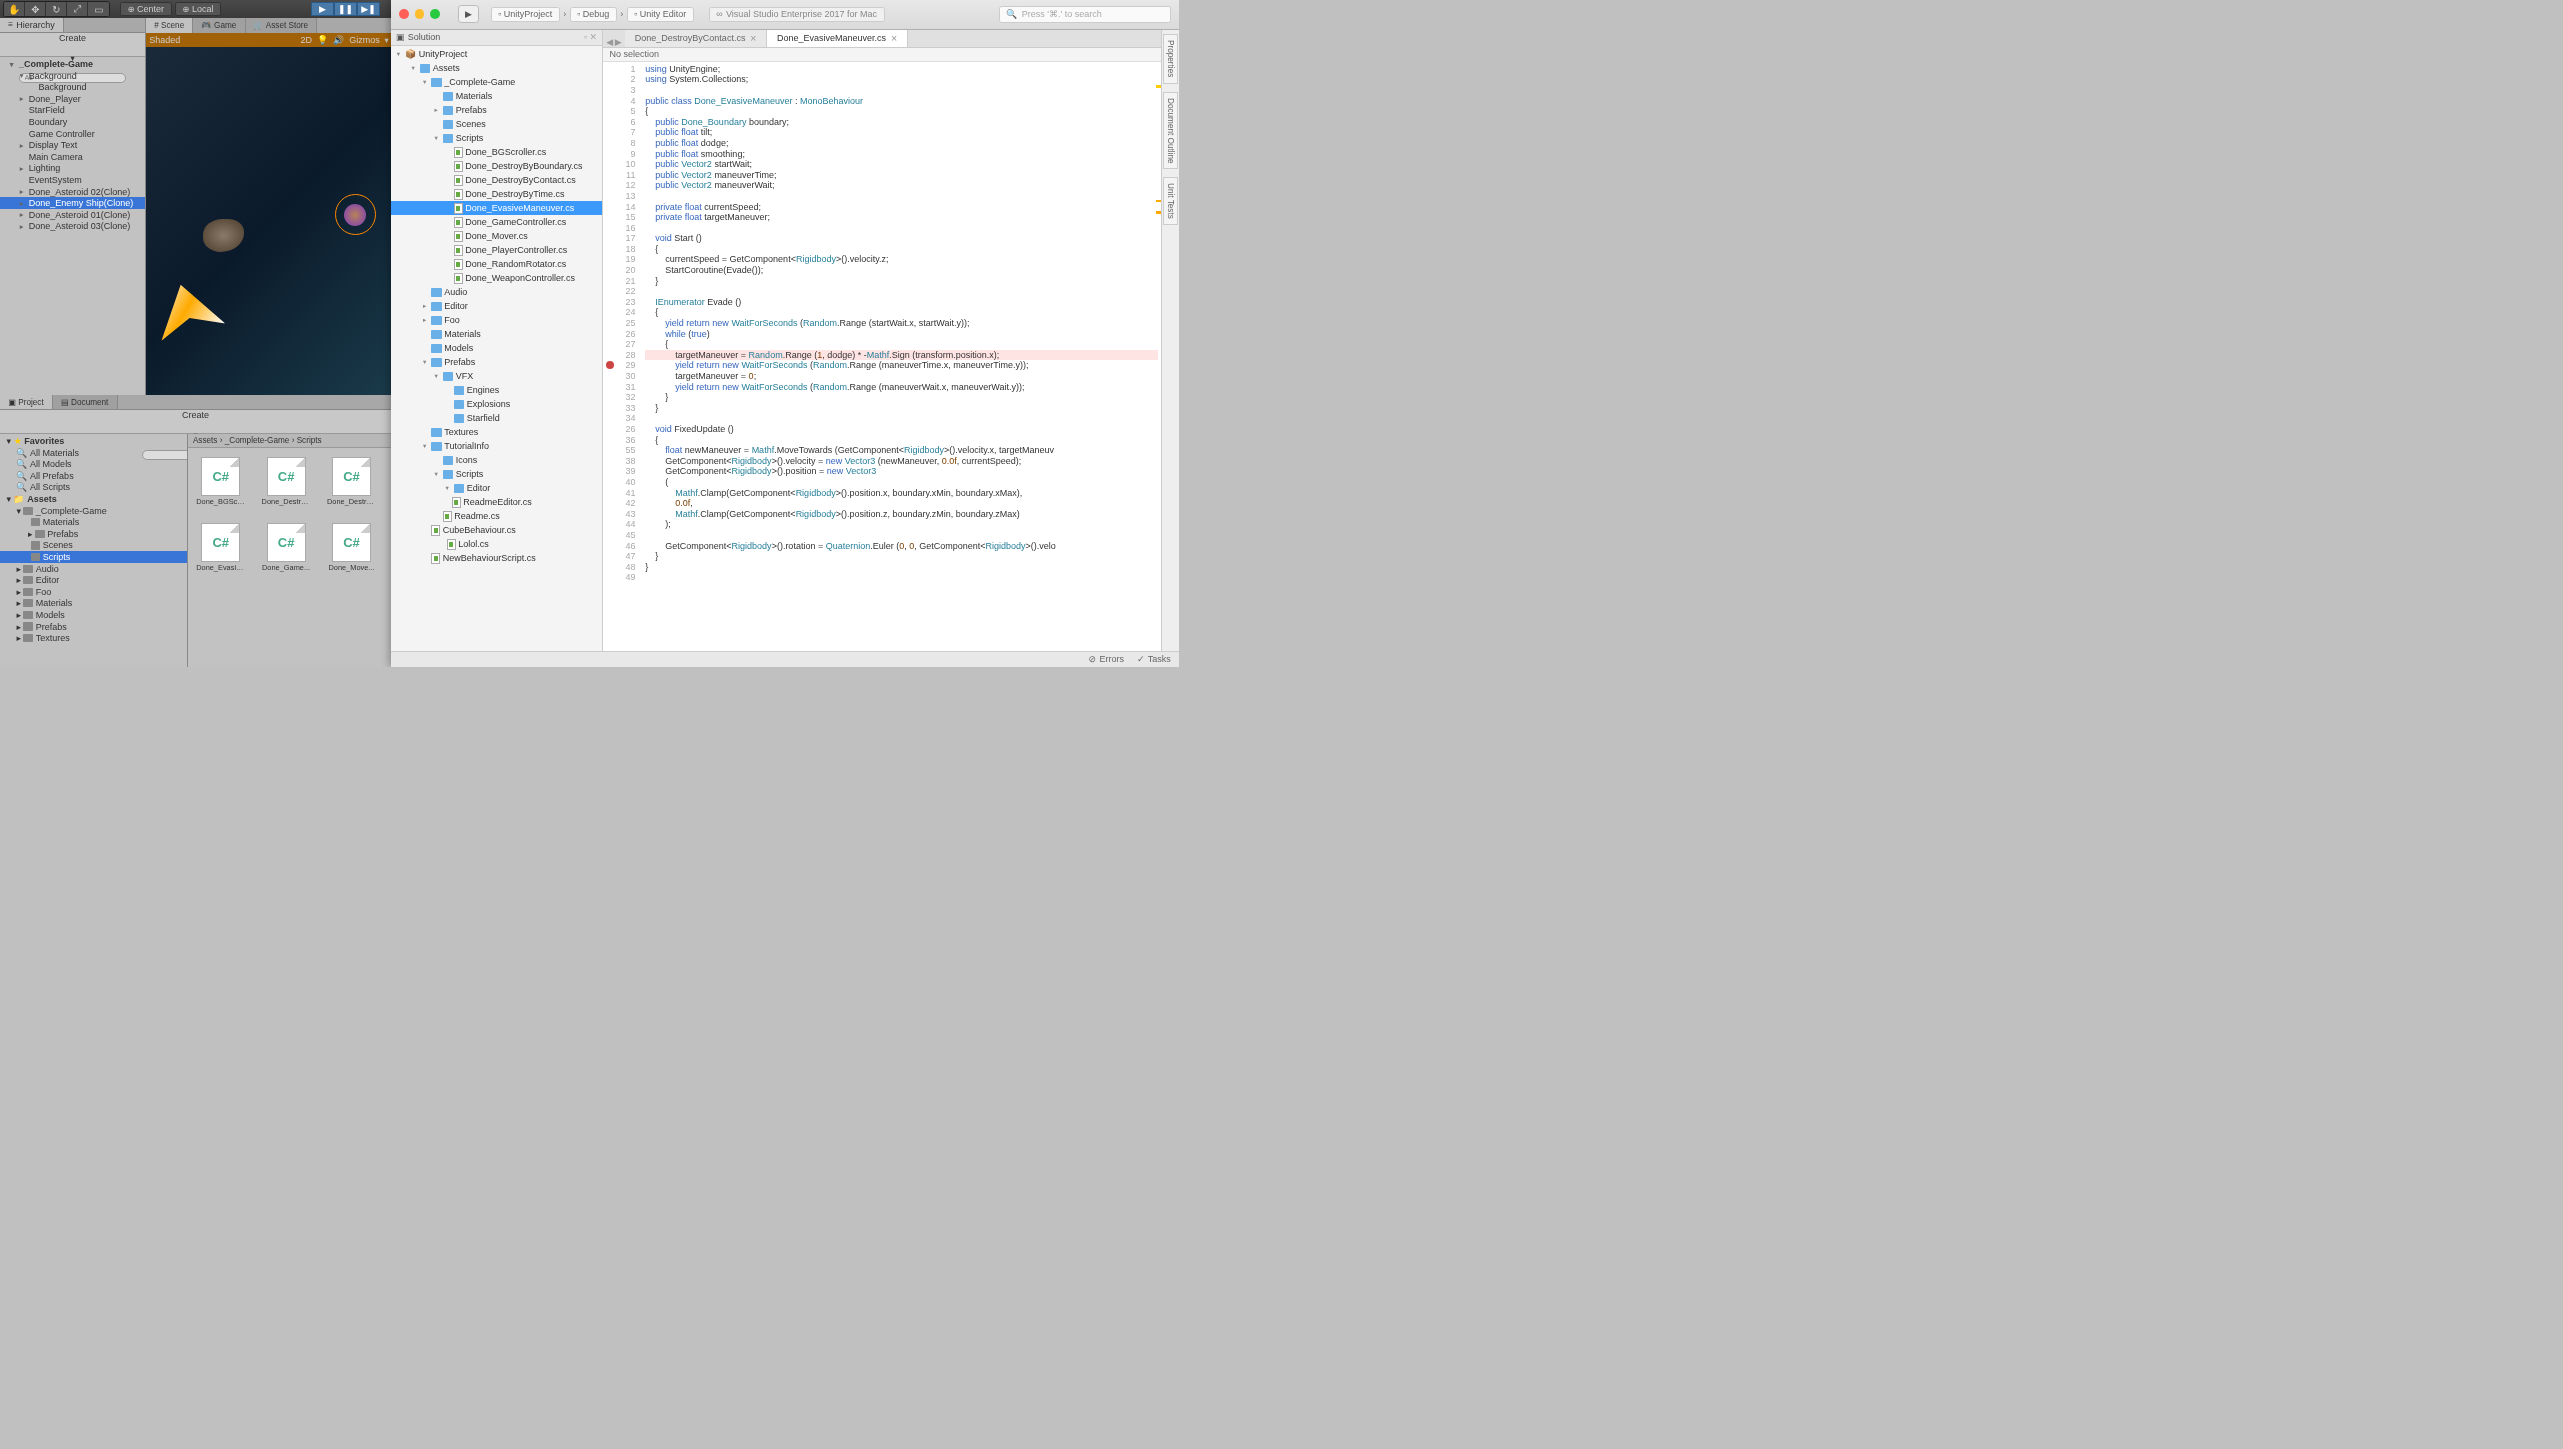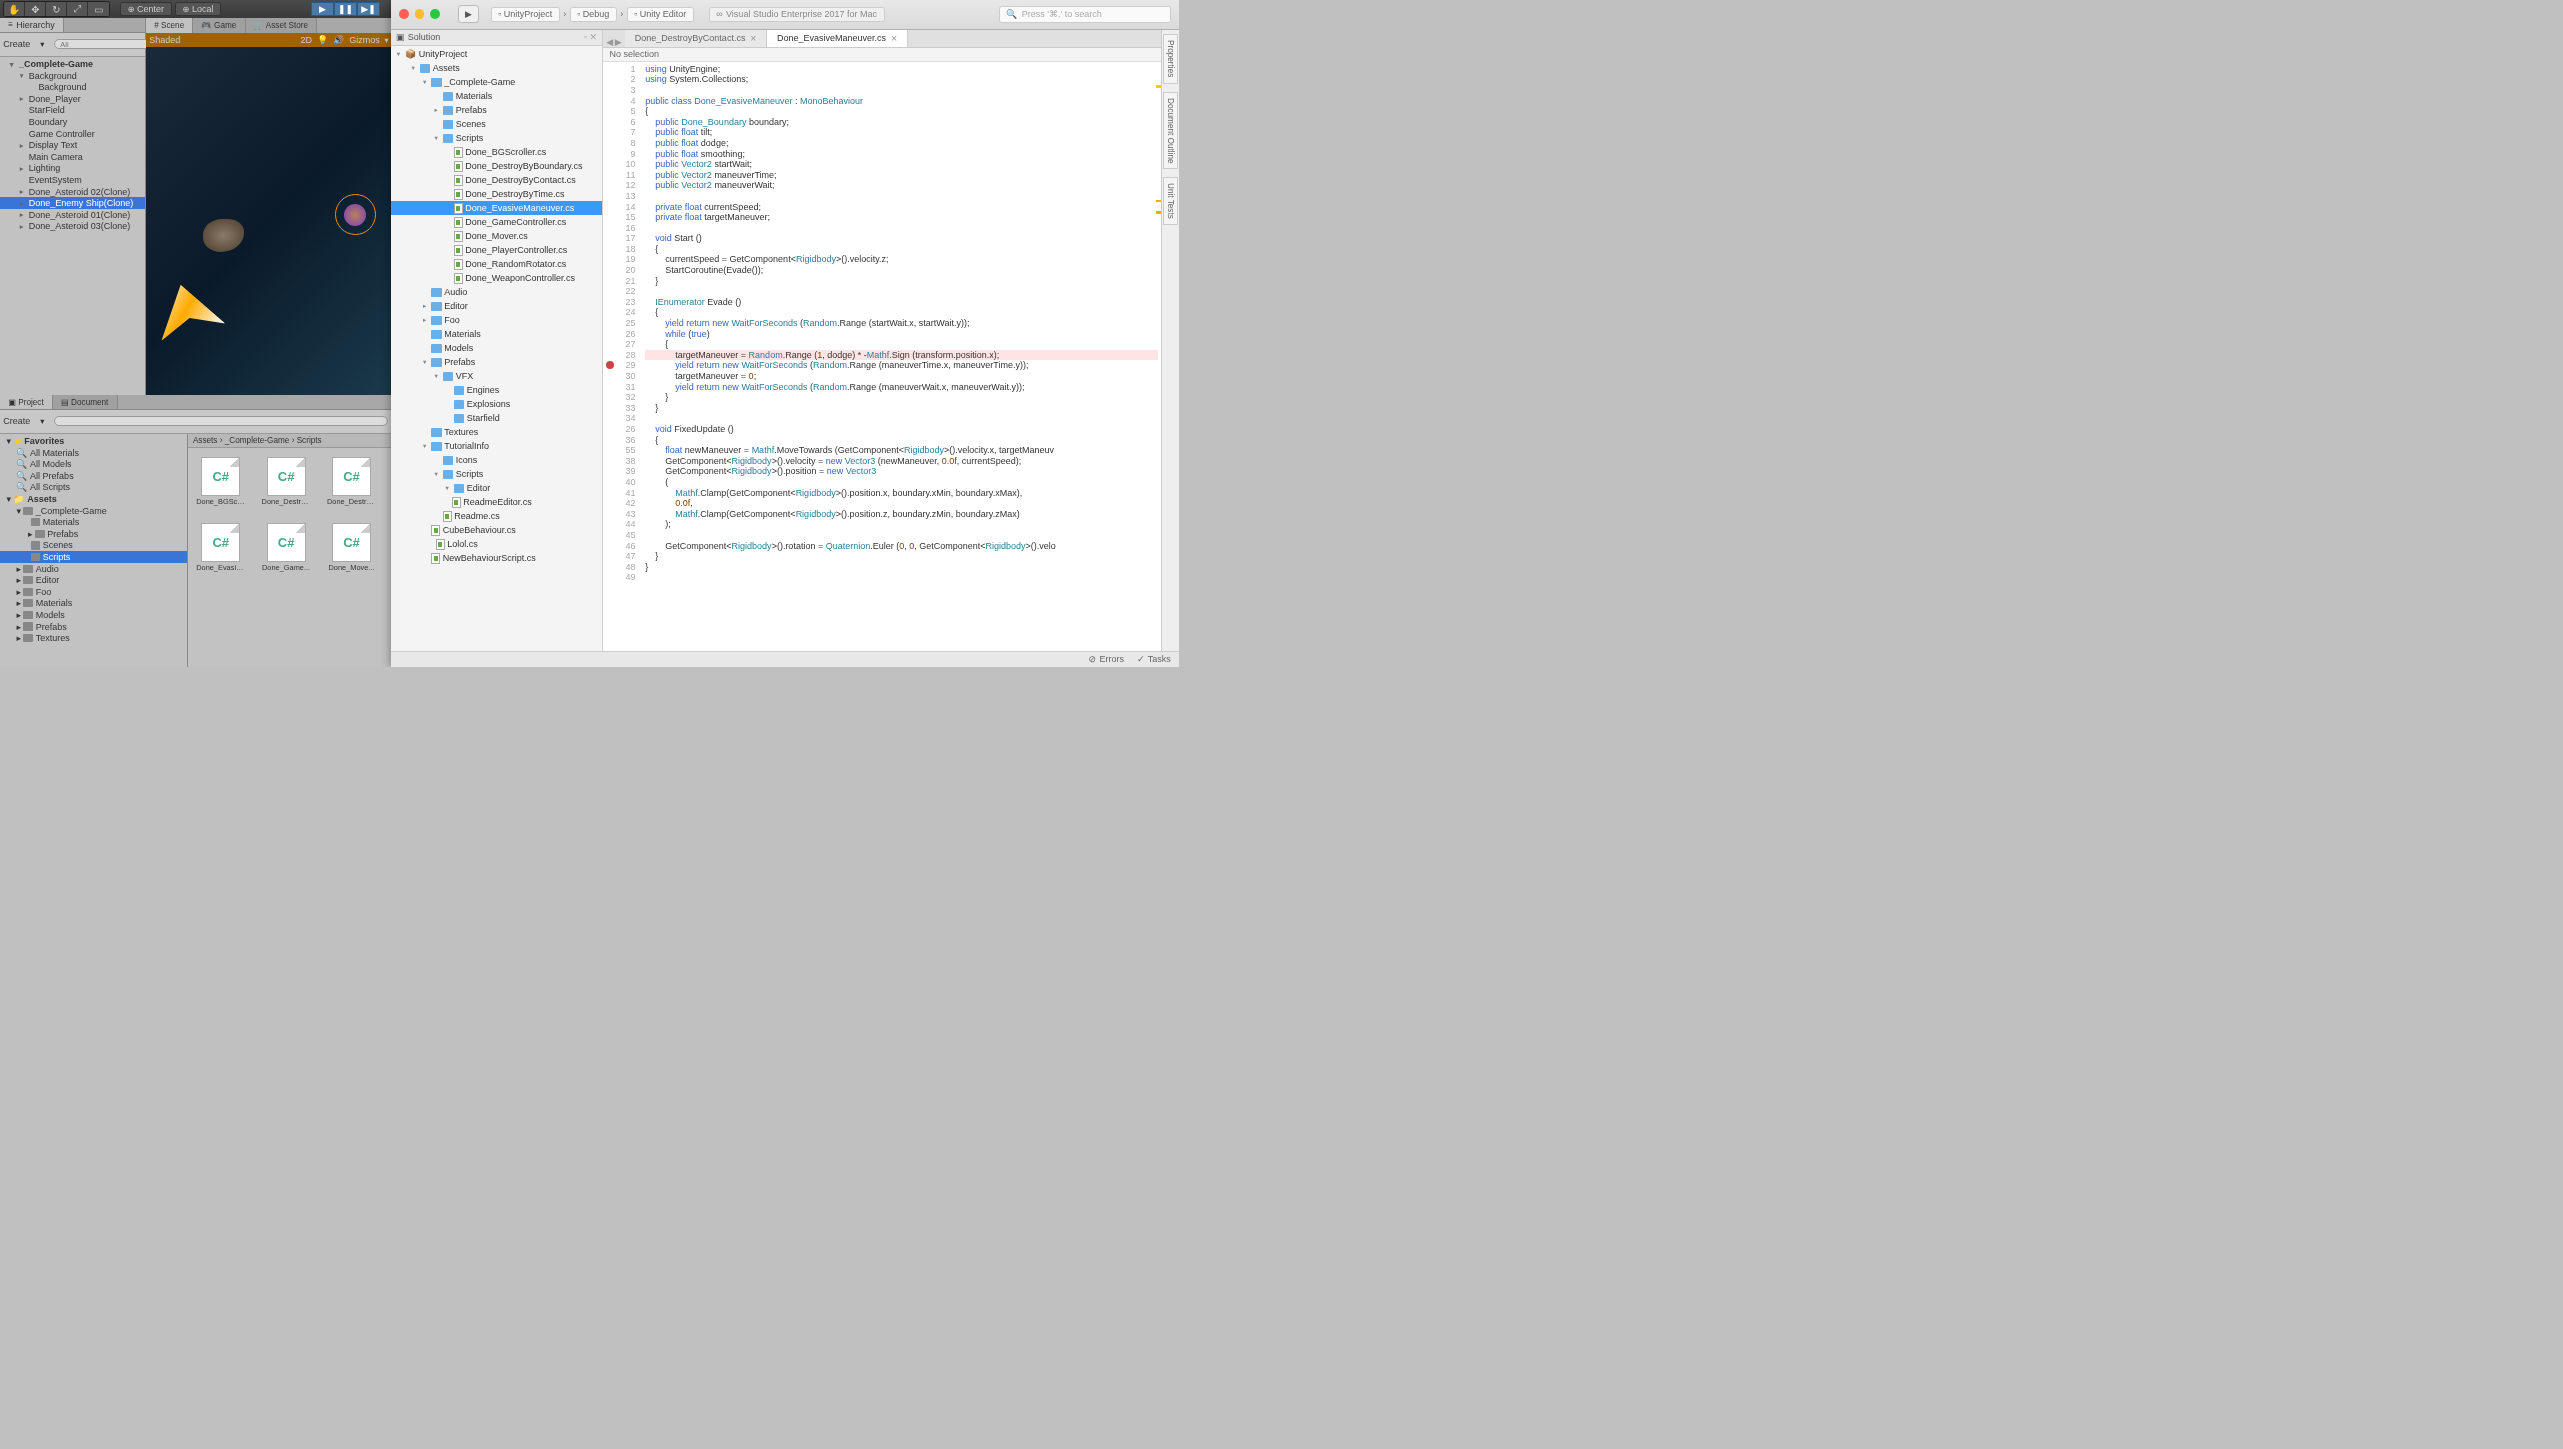--- a/index.html
+++ b/index.html
@@ -12,21 +12,21 @@
 .unity-toolbar .tool-btn:last-child{border-right:none;}
 .unity-toolbar .center-btns{margin:0 8.2px;display:flex;gap:3.3px;}
 .unity-toolbar .pill{background:#555;border:0.8px solid #333;border-radius:2.5px;padding:0.8px 6.6px;color:#ccc;font-size:8.2px;display:flex;align-items:center;gap:2.5px;}
 .unity-toolbar .play-group{margin-left:auto;position:absolute;left:311px;display:flex;}
 .unity-toolbar .play-btn{width:23px;height:14.7px;background:#4a7aa8;border:0.8px solid #2a5a88;color:#fff;display:flex;align-items:center;justify-content:center;}
 
 .unity-hierarchy{position:absolute;top:18px;left:0;width:146px;height:377px;background:#c2c2c2;border-right:0.8px solid #888;}
 .panel-tab-bar{height:14.7px;background:#a8a8a8;display:flex;border-bottom:0.8px solid #888;}
 .panel-tab{padding:1.6px 8.2px;background:#c2c2c2;border-right:0.8px solid #888;font-size:8.2px;color:#333;display:flex;align-items:center;gap:3.3px;}
 .panel-tab.inactive{background:#a0a0a0;}
-.hierarchy-create{height:24px;background:#c8c8c8;display:flex;align-items:center;padding:0 3.3px;font-size:8.2px;color:#333;gap:10px;border-bottom:0.8px solid #999;}
+.hierarchy-create{height:24px;background:#c8c8c8;display:flex;align-items:center;padding:0 3.3px;font-size:8.2px;color:#333;gap:10px;border-bottom:0.8px solid #999;flex-direction:column;}
 .search-mini{flex:1;background:#ddd;border:0.8px solid #999;border-radius:6.6px;height:10.6px;padding:0 4.9px;font-size:7.4px;}
 .hierarchy-list{padding:1.6px 0;}
 .h-item{padding:0.8px 3.3px 0.8px 9.8px;font-size:9px;color:#333;display:flex;align-items:center;gap:2.5px;cursor:default;}
 .h-item.bold{font-weight:600;}
 .h-item.selected{background:#3875d7;color:#fff;}
 .h-item .arrow{width:6.6px;font-size:7.4px;color:#666;}
 .h-item.indent1{padding-left:19.7px;}
 .h-item.indent2{padding-left:29.5px;}
 
 .unity-scene{position:absolute;top:18px;left:146px;width:246px;height:377px;background:#393939;}
@@ -290,21 +290,21 @@
           <div class="sol-item" style="padding-left: 52px;"><span class="arr"></span><span class="sol-folder"></span> Explosions</div>
           <div class="sol-item" style="padding-left: 52px;"><span class="arr"></span><span class="sol-folder"></span> Starfield</div>
           <div class="sol-item" style="padding-left: 29.5px;"><span class="arr"></span><span class="sol-folder"></span> Textures</div>
           <div class="sol-item" style="padding-left: 29.5px;"><span class="arr">▾</span><span class="sol-folder"></span> TutorialInfo</div>
           <div class="sol-item" style="padding-left: 41px;"><span class="arr"></span><span class="sol-folder"></span> Icons</div>
           <div class="sol-item" style="padding-left: 41px;"><span class="arr">▾</span><span class="sol-folder"></span> Scripts</div>
           <div class="sol-item" style="padding-left: 52px;"><span class="arr">▾</span><span class="sol-folder"></span> Editor</div>
           <div class="sol-item" style="padding-left: 50px;"><span class="arr"></span><span class="sol-file cs"></span> ReadmeEditor.cs</div>
           <div class="sol-item" style="padding-left: 41px;"><span class="arr"></span><span class="sol-file cs"></span> Readme.cs</div>
           <div class="sol-item" style="padding-left: 29.5px;"><span class="arr"></span><span class="sol-file cs"></span> CubeBehaviour.cs</div>
-          <div class="sol-item" style="padding-left: 34px;"><span class="arr"></span><span class="sol-file cs"></span> Lolol.cs</div>
+          <div class="sol-item" style="padding-left: 45px;"><span class="arr"></span><span class="sol-file cs"></span> Lolol.cs</div>
           <div class="sol-item" style="padding-left: 29.5px;"><span class="arr"></span><span class="sol-file cs"></span> NewBehaviourScript.cs</div>
         </div>
     </div>
     <div class="vs-editor">
       <div class="editor-tabs">
         <div class="nav-btns">
             <span>◀</span>
             <span>▶</span>
           </div>
         <div id="editor-tabs-inner" style="display:flex">

